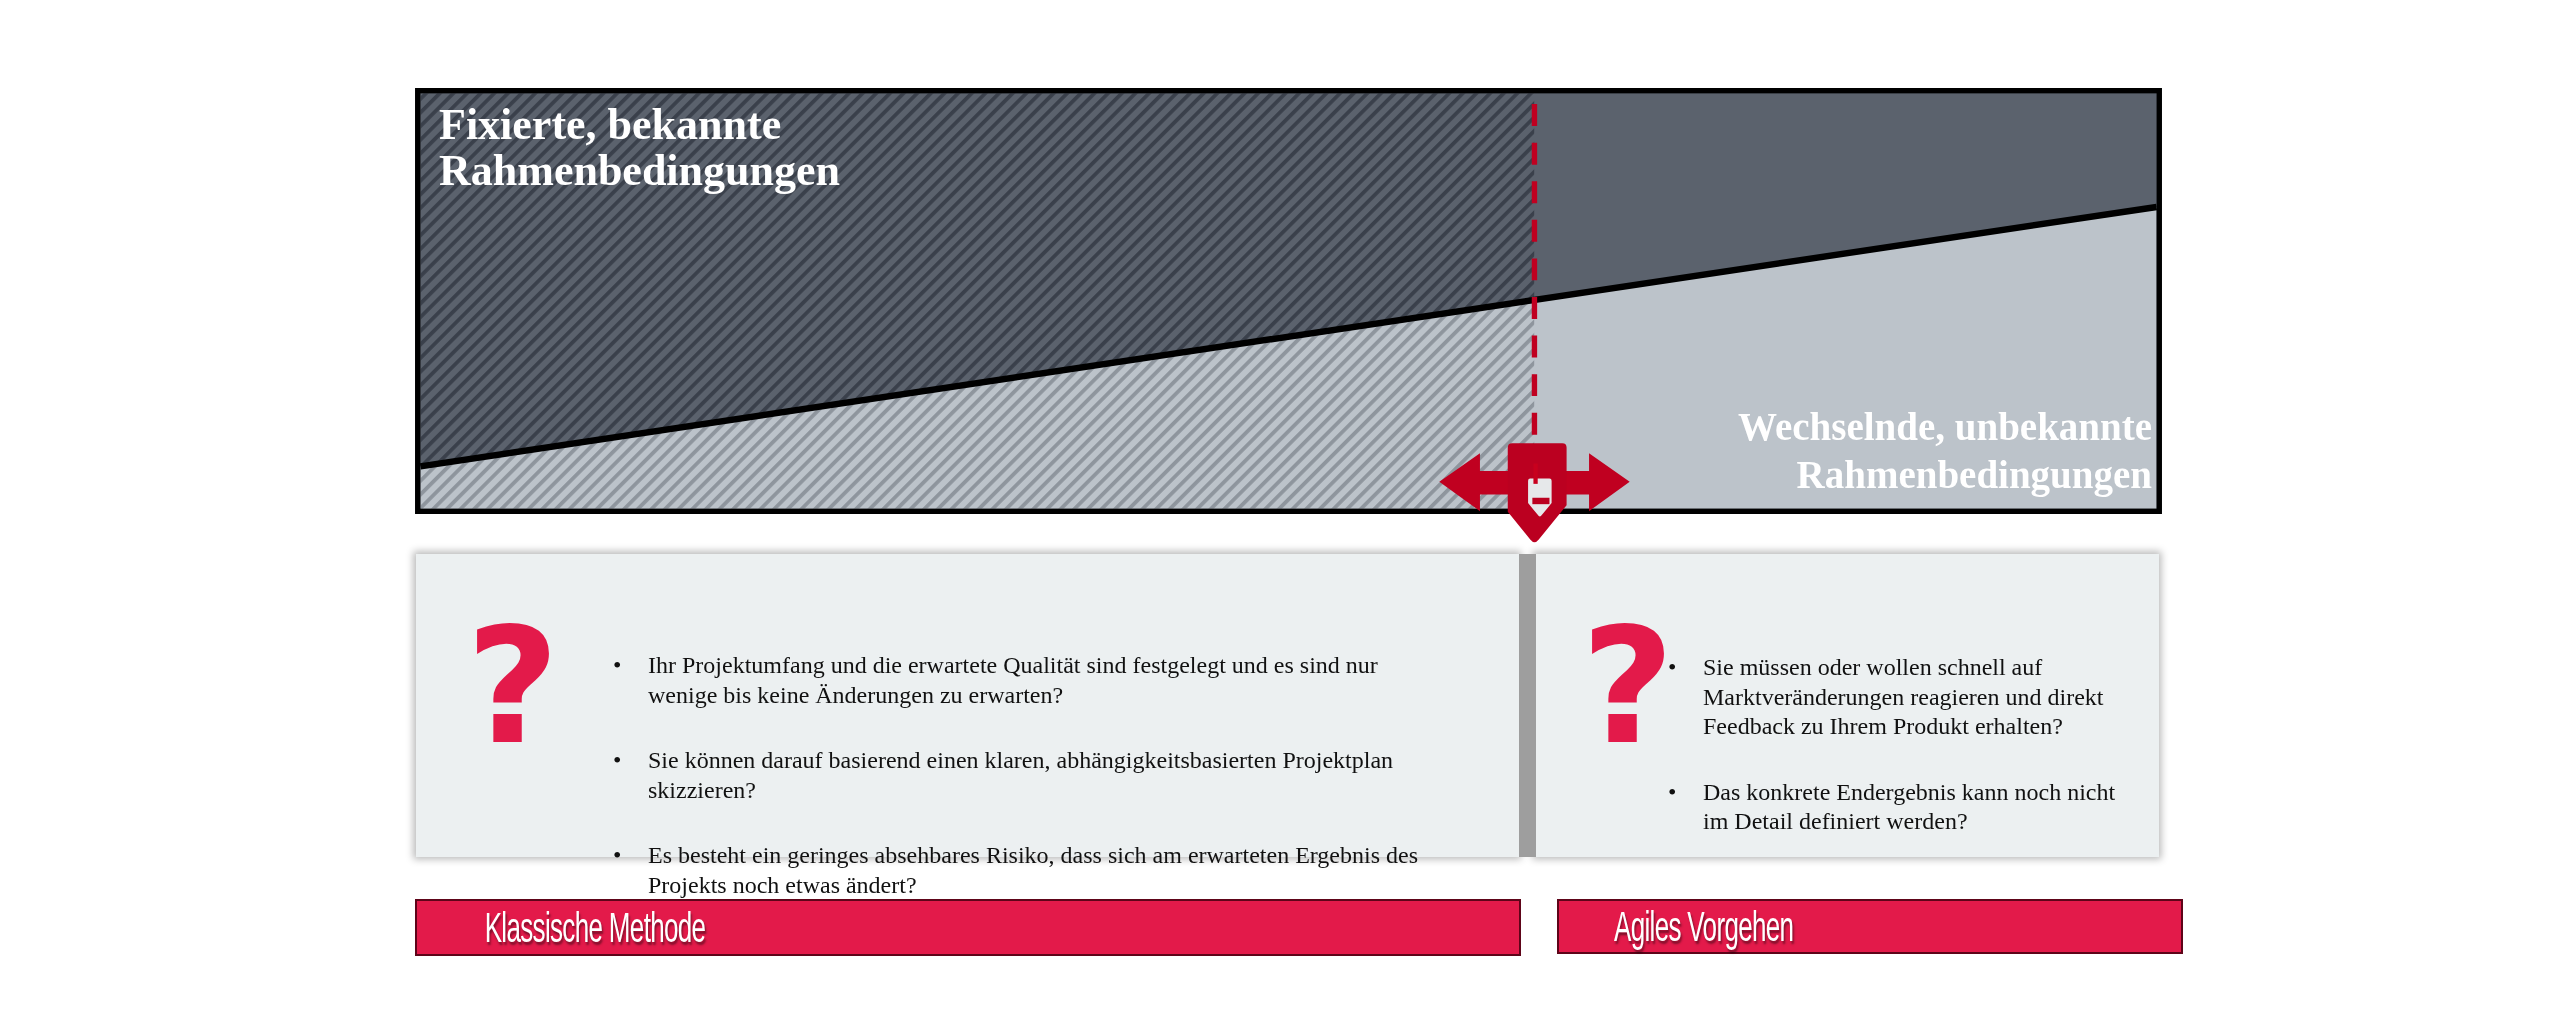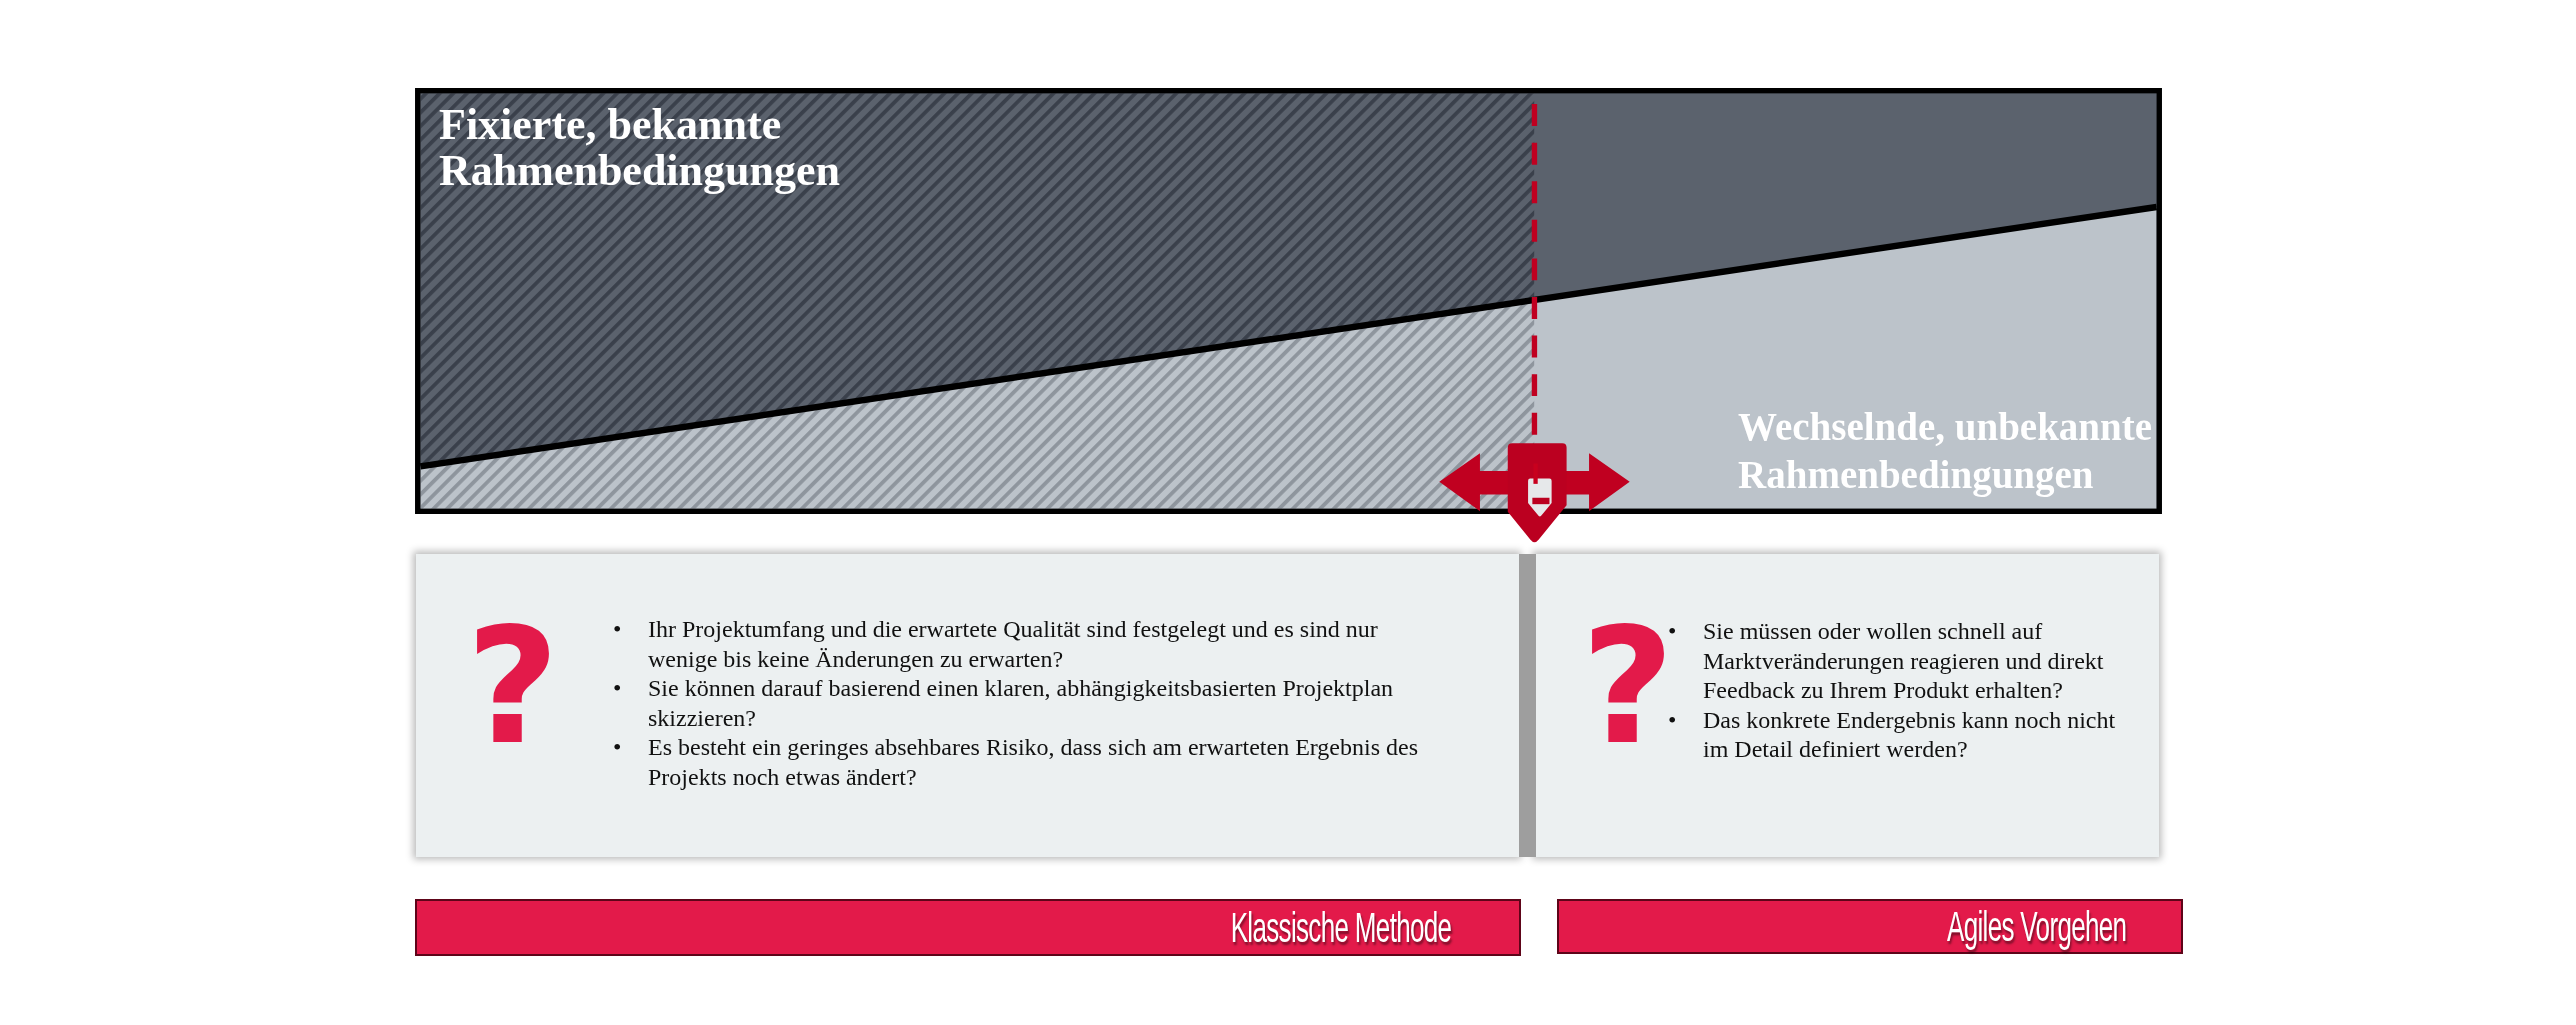--- a/index.html
+++ b/index.html
@@ -1,31 +1,31 @@
 <!DOCTYPE html>
 <html style="font-size:8.6px"><head>
 <meta charset="utf-8">
 <style>
   html, body { margin:0; padding:0; background:#ffffff; }
   body { width:2576px; height:1025px; position:relative; overflow:hidden; font-family:"DejaVu Serif", serif; }
   .abs { position:absolute; }
   #frame { left:414px; top:88px; width:1749px; height:426px; }
   .title-top { left:439px; top:102px; color:#ffffff; font-family:"Liberation Serif", serif; font-weight:bold; font-size:44px; line-height:46px; }
-  .title-bottom { right:424px; top:403px; color:#ffffff; font-family:"Liberation Serif", serif; font-weight:bold; font-size:39px; line-height:48px; text-align:left; }
+  .title-bottom { right:424px; top:403px; color:#ffffff; font-family:"Liberation Serif", serif; font-weight:bold; font-size:39px; line-height:48px; text-align:right; }
   .box { background:#ecf0f1; box-shadow: 0 0 7.5px 3.2px rgba(0,0,0,0.28); }
   #box-left { left:416px; top:554px; width:1103px; height:303px; }
   #box-right { left:1535px; top:554px; width:624px; height:303px; }
   #divider { left:1519px; top:554px; width:16.6px; height:303px; background:#9e9e9e; }
   .qmark { font-family:"DejaVu Sans", sans-serif; font-weight:bold; color:#e31a4a; font-size:161px; line-height:161px; }
   ul.bullets { margin:0; padding:0; list-style:none; font-family:"Liberation Serif", serif; font-size:24px; line-height:29.5px; color:#111111; }
-  ul.bullets li { position:relative; padding-left:35px; }
+  ul.bullets li { position:relative; padding-left:35px;margin-top:36px; }
   ul.bullets li::before { content:"\2022"; position:absolute; left:0; top:0; }
   #list-left { left:613px; top:615px; width:837px; }
   #list-right { left:1668px; top:617px; width:472px; }
-  .banner { background:#e31a4a; border:2.7px solid #5e0419; box-sizing:border-box; color:#ffffff; font-family:"Liberation Sans", sans-serif; font-size:42px; display:flex; align-items:center; justify-content:flex-end; text-shadow:2.1px 2.7px 2.7px rgba(0,0,0,0.45); letter-spacing:-1.1px; }
+  .banner { background:#e31a4a; border:2.7px solid #5e0419; box-sizing:border-box; color:#ffffff; font-family:"Liberation Sans", sans-serif; font-size:42px; display:flex; align-items:center; justify-content:flex-start; text-shadow:2.1px 2.7px 2.7px rgba(0,0,0,0.45); letter-spacing:-1.1px; }
   .banner span { display:inline-block; transform:scaleX(0.62); white-space:nowrap; }
   #banner-left { left:415px; top:899px; width:1106px; height:57px; }
   #banner-right { left:1533px; top:899px; width:626px; height:55px;margin-left:24px; }
 </style>
 </head>
 <body>
 
 <svg id="frame" class="abs" width="1749" height="426" viewBox="0 0 3260 795">
   <defs>
     <pattern id="hatch-dark" patternUnits="userSpaceOnUse" width="18" height="18" patternTransform="rotate(45)">

